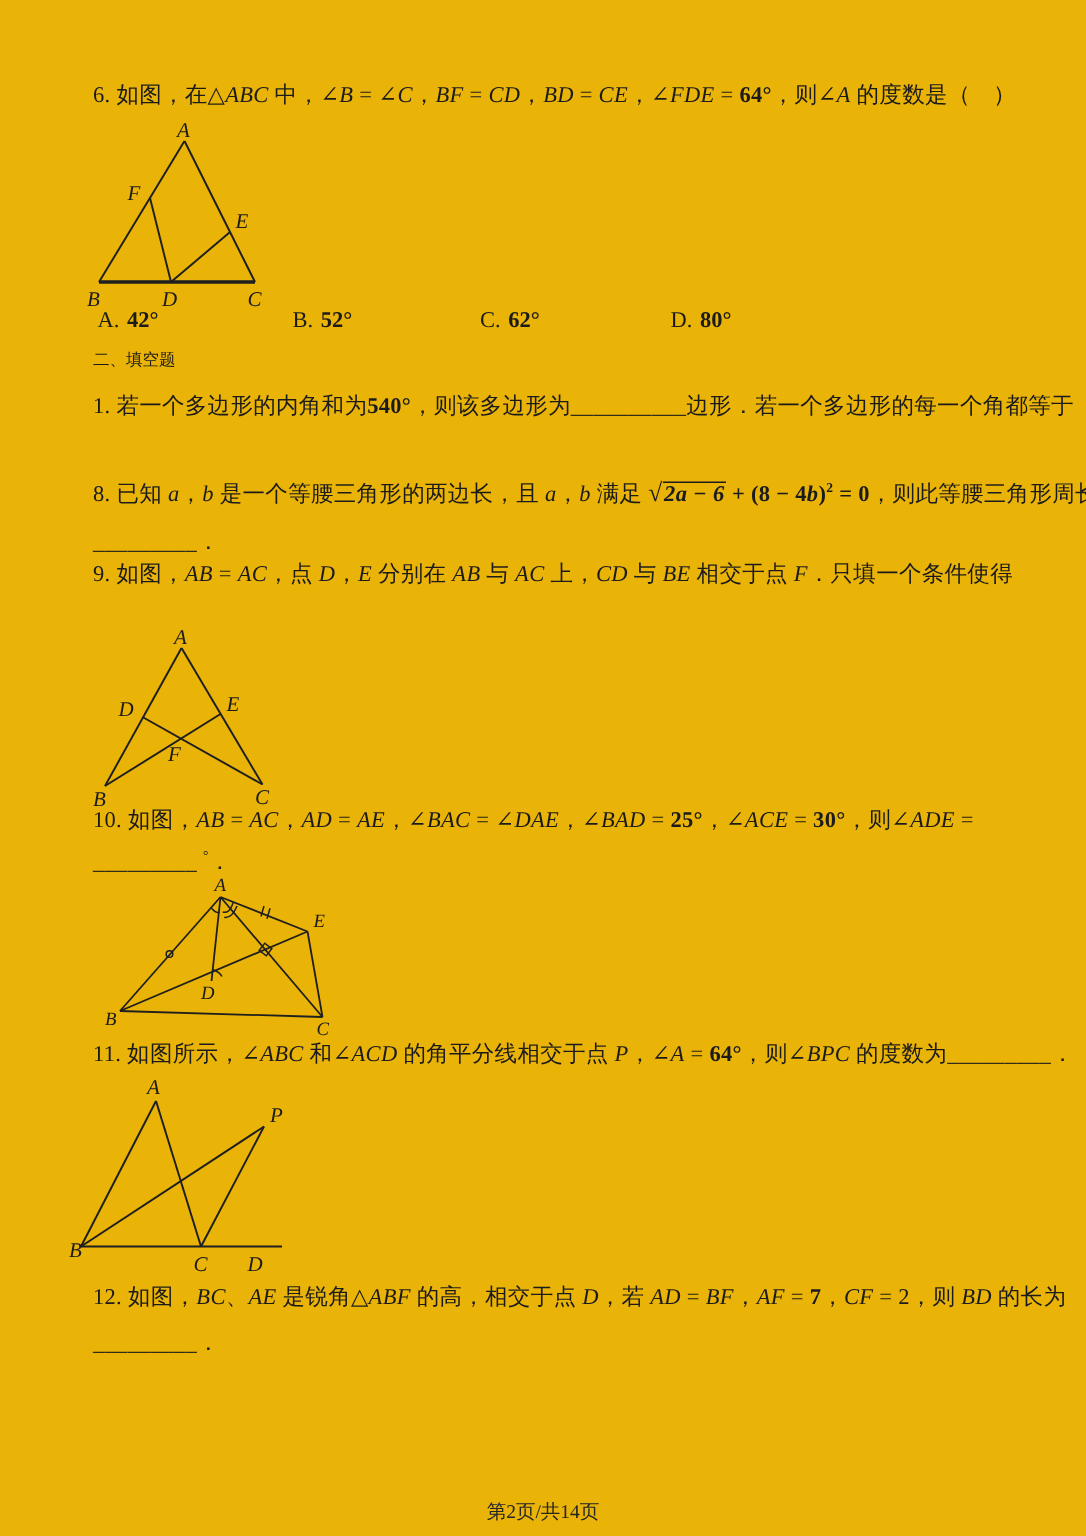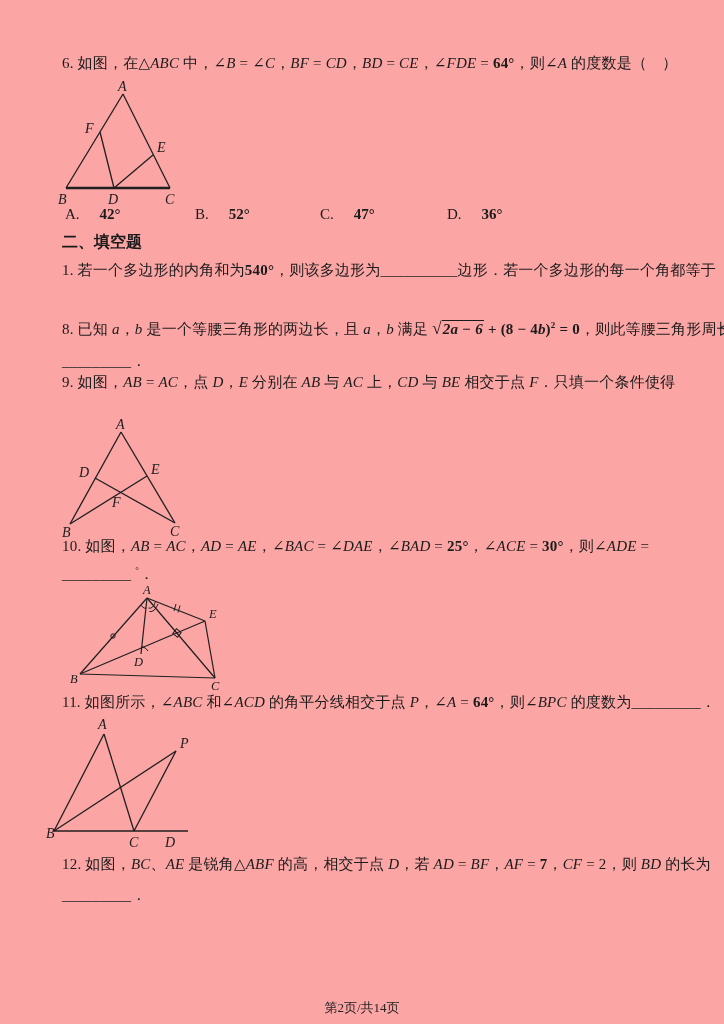--- a/index.html
+++ b/index.html
@@ -1,33 +1,33 @@
 <!DOCTYPE html>
 <html><head>
 <meta charset="utf-8">
 <style>
   html,body{margin:0;padding:0;background:#ffffff;}
   .page{
-    position:relative;width:724px;height:1024px;background:#fca5a5;overflow:hidden;
+    position:relative;width:724px;height:1024px;background:#eab308;overflow:hidden;
     font-family:"Liberation Serif","DejaVu Serif",serif;font-size:15px;color:#1b1b1b;
   }
   .line{position:absolute;left:62px;white-space:nowrap;letter-spacing:0.2px;}
   .seg-t{font-style:normal;}
   .seg-m{font-style:italic;font-family:"Liberation Serif","DejaVu Serif",serif;}
   .seg-b{font-weight:700;}
   .seg-bi{font-weight:700;font-style:italic;}
   .seg-rad{font-weight:700;font-size:17px;}
   .seg-ol{font-weight:700;font-style:italic;border-top:1.5px solid #1b1b1b;padding:0 1px;}
   .seg-sup{font-weight:700;vertical-align:super;font-size:9px;line-height:0;}
   .seg-supt{vertical-align:super;font-size:9px;line-height:0;}
-  .section-title{position:absolute;left:62px;font-weight:700;font-size:16px;white-space:nowrap;}
+  .section-title{position:absolute;left:62px;font-weight:400;font-size:11px;white-space:nowrap;}
   .options-row{position:absolute;left:62px;top:206px;width:580px;height:20px;}
   .opt{position:absolute;top:0;white-space:nowrap;}
   .opt .optlabel{font-style:normal;}
-  .opt .optval{font-weight:700;margin-left:20px;}
+  .opt .optval{font-weight:700;margin-left:5px;}
   .figure{position:absolute;}
   .figure line,.figure path,.figure rect,.figure circle{stroke:#1f1f1f;fill:none;}
   .vlabel{font-family:"Liberation Serif","DejaVu Serif",serif;font-style:italic;font-size:14px;fill:#1b1b1b;}
   .vlabel-sm{font-family:"Liberation Serif","DejaVu Serif",serif;font-style:italic;font-size:12.5px;fill:#1b1b1b;}
   .footer{position:absolute;left:0;top:999px;width:724px;text-align:center;font-size:13px;color:#242424;}
 </style>
 </head>
 <body>
 
 <div class="page">
@@ -46,22 +46,22 @@
     <text class="vlabel" x="2" y="124">B</text>
     <text class="vlabel" x="109" y="124">C</text>
     <text class="vlabel" x="52" y="124">D</text>
     <text class="vlabel" x="101" y="72">E</text>
     <text class="vlabel" x="29" y="53">F</text>
   </svg>
 
   <div class="options-row">
     <span class="opt" style="left:3px;"><span class="optlabel">A.</span><span class="optval">42°</span></span>
     <span class="opt" style="left:133px;"><span class="optlabel">B.</span><span class="optval">52°</span></span>
-    <span class="opt" style="left:258px;"><span class="optlabel">C.</span><span class="optval">47°</span></span>
-    <span class="opt" style="left:385px;"><span class="optlabel">D.</span><span class="optval">36°</span></span>
+    <span class="opt" style="left:258px;"><span class="optlabel">C.</span><span class="optval">62°</span></span>
+    <span class="opt" style="left:385px;"><span class="optlabel">D.</span><span class="optval">80°</span></span>
   </div>
 
   <div class="section-title" style="top:232px;">二、填空题</div>
 
   <div class="line" style="top:261px;"><span class="seg-t">1. 若一个多边形的内角和为</span><span class="seg-b">540°</span><span class="seg-t">，则该多边形为</span><span class="seg-t">__________</span><span class="seg-t">边形．若一个多边形的每一个角都等于</span></div>
 
   <div class="line" style="top:319px;"><span class="seg-t">8. 已知 </span><span class="seg-m">a</span><span class="seg-t">，</span><span class="seg-m">b</span><span class="seg-t"> 是一个等腰三角形的两边长，且 </span><span class="seg-m">a</span><span class="seg-t">，</span><span class="seg-m">b</span><span class="seg-t"> 满足 </span><span class="seg-rad">√</span><span class="seg-ol">2a − 6</span><span class="seg-b"> + (8 − 4</span><span class="seg-bi">b</span><span class="seg-b">)</span><span class="seg-sup">2</span><span class="seg-b"> = 0</span><span class="seg-t">，则此等腰三角形周长为</span></div>
   <div class="line" style="top:352px;"><span class="seg-t">_________</span><span class="seg-t">．</span></div>
 
   <div class="line" style="top:373px;"><span class="seg-t">9. 如图，</span><span class="seg-m">AB</span><span class="seg-t"> = </span><span class="seg-m">AC</span><span class="seg-t">，点 </span><span class="seg-m">D</span><span class="seg-t">，</span><span class="seg-m">E</span><span class="seg-t"> 分别在 </span><span class="seg-m">AB</span><span class="seg-t"> 与 </span><span class="seg-m">AC</span><span class="seg-t"> 上，</span><span class="seg-m">CD</span><span class="seg-t"> 与 </span><span class="seg-m">BE</span><span class="seg-t"> 相交于点 </span><span class="seg-m">F</span><span class="seg-t">．只填一个条件使得</span></div>

